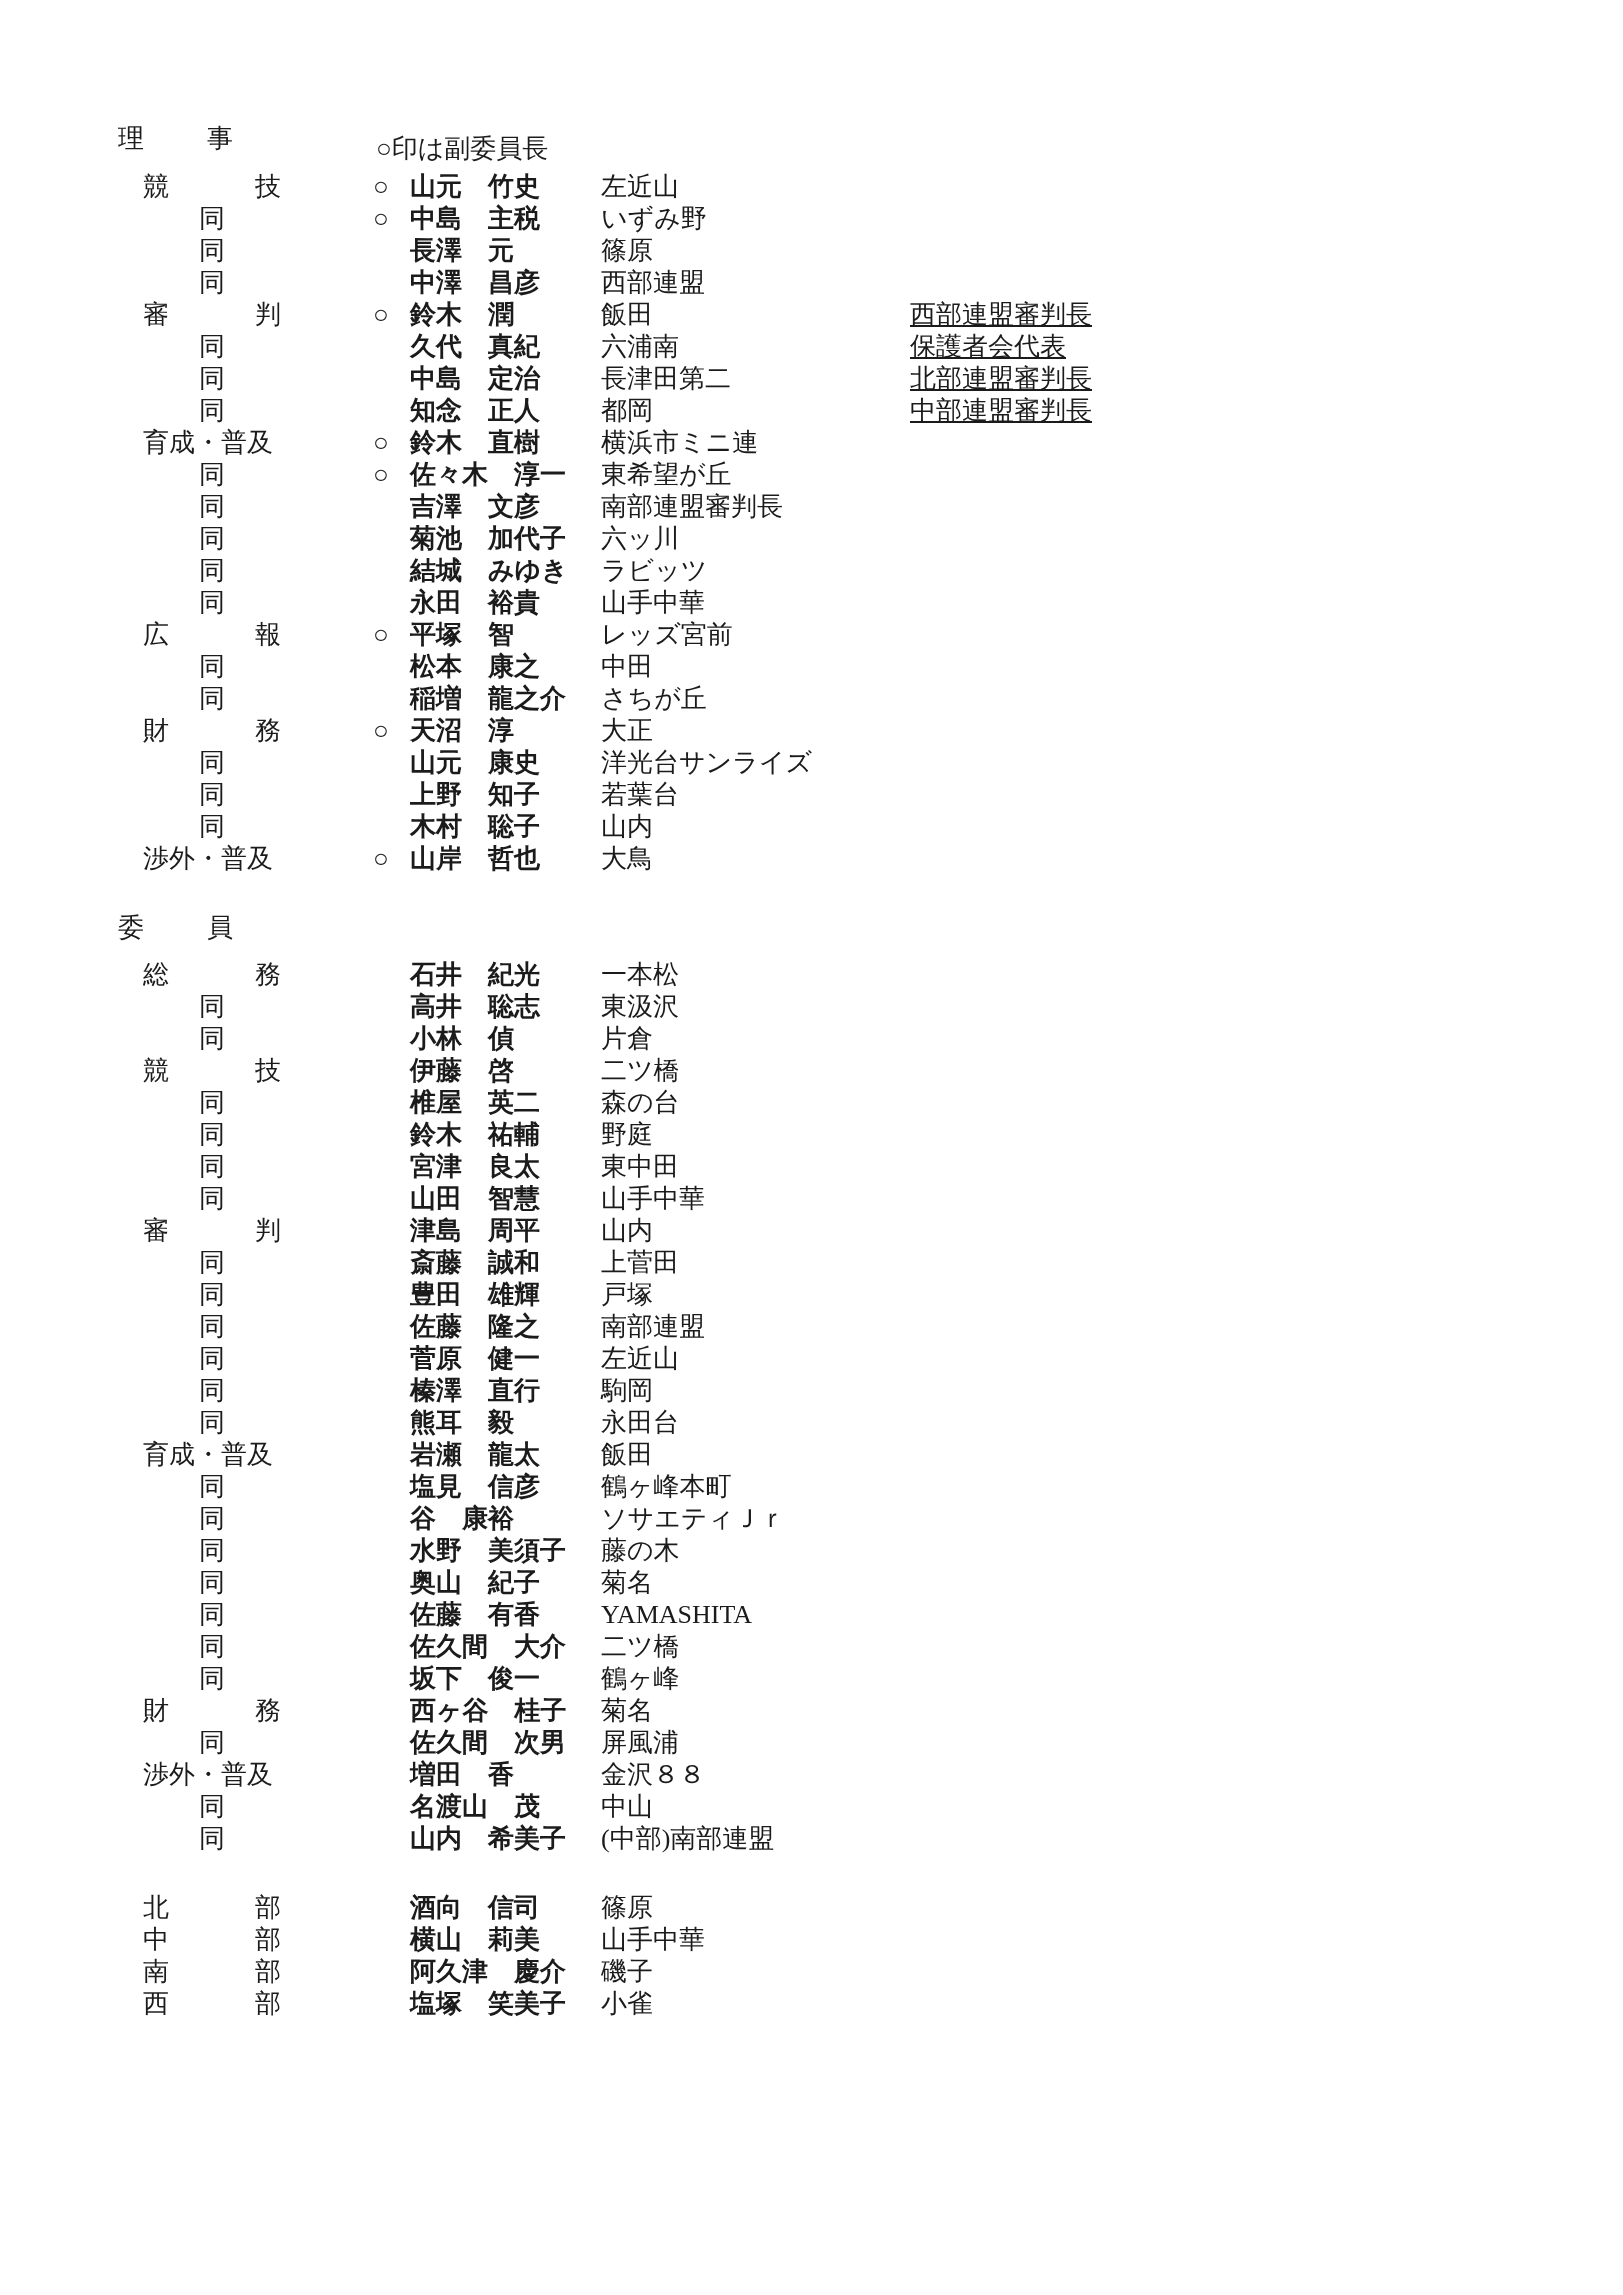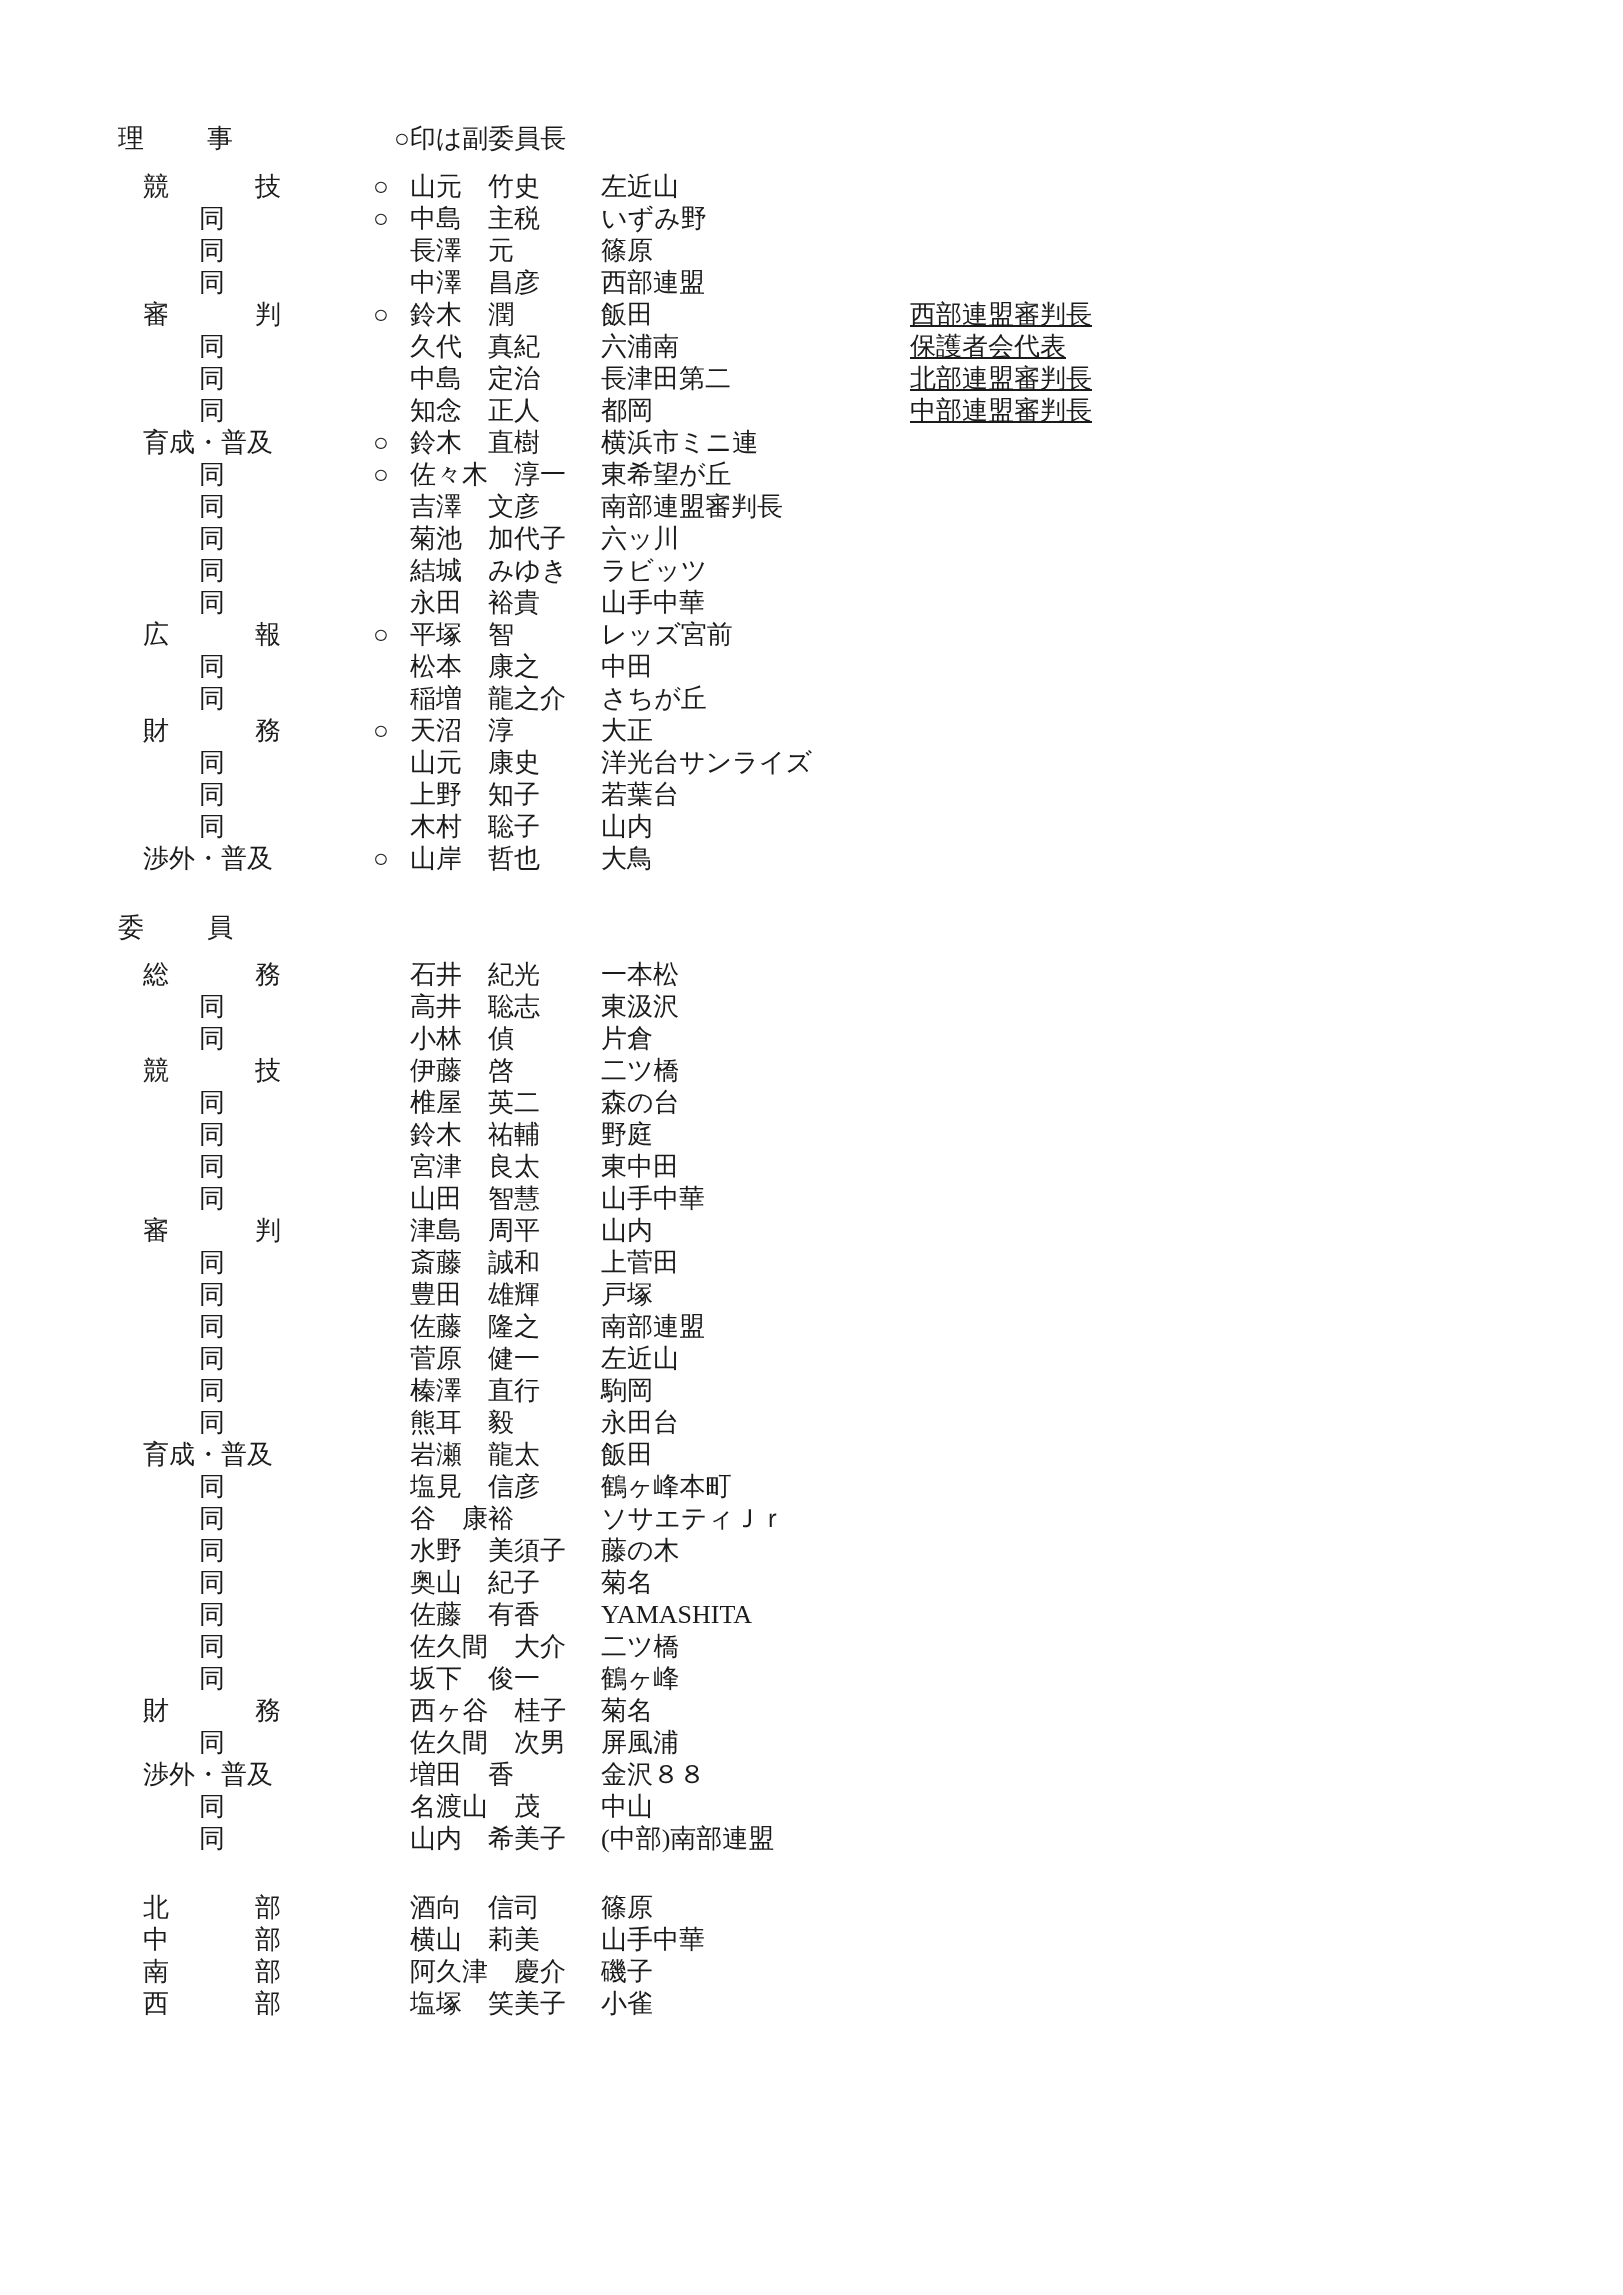--- a/index.html
+++ b/index.html
@@ -13,26 +13,26 @@
     line-height:32px;
     overflow:hidden;
   }
   .content{padding-top:123px;}
   .section + .section{margin-top:37px;}
   .header-row{position:relative;height:32px;}
   .rows{margin-top:15.7px;}
   .row{position:relative;height:32px;}
   .section-title{position:absolute;left:118px;letter-spacing:1.3px;}
   .section-title.spread{width:115px;display:flex;justify-content:space-between;letter-spacing:0;}
-  .title-note{position:absolute;left:394px;}
+  .title-note{position:absolute;left:376px;margin-top:10px;}
   .role{position:absolute;left:143px;width:138px;}
   .role.spread{display:flex;justify-content:space-between;}
   .role.dou{text-align:center;}
   .marker{position:absolute;left:373px;width:34px;}
-  .name{position:absolute;left:410px;white-space:pre;}
+  .name{position:absolute;left:410px;white-space:pre;font-weight:bold;}
   .team{position:absolute;left:601px;white-space:pre;}
   .note{position:absolute;left:910px;white-space:pre;text-decoration:underline;}
 </style>
 </head>
 <body>
 
 <div class="page">
   <div class="content" id="doc">
       <div class="section">
         <div class="header-row">

